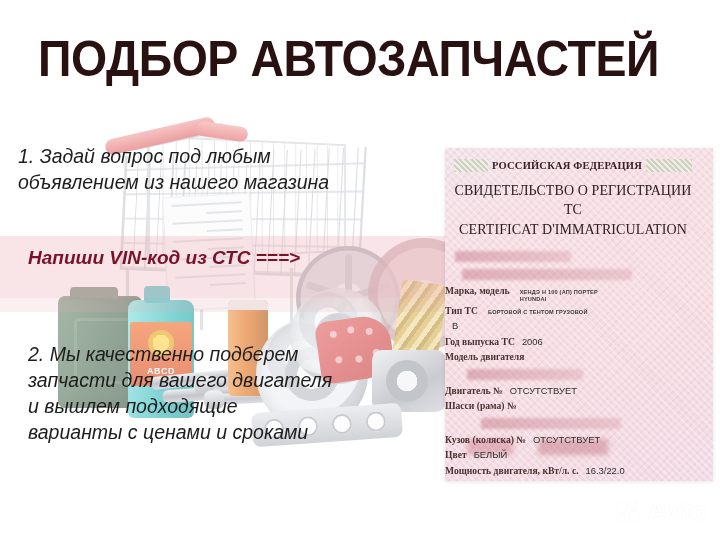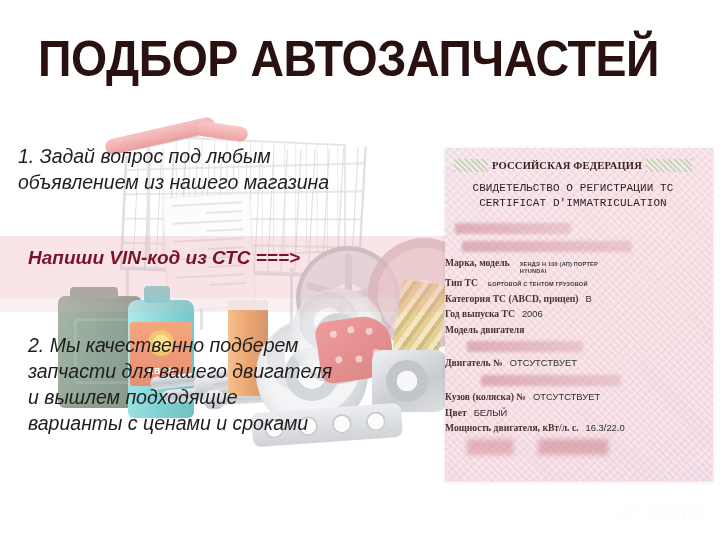--- a/index.html
+++ b/index.html
@@ -358,22 +358,22 @@
   .sts-fed {
     font-family: "Liberation Serif", "DejaVu Serif", serif;
     font-size: 10.5px;
     font-weight: bold;
     color: #3a2020;
     letter-spacing: .2px;
     white-space: nowrap;
   }
   .sts-title {
     text-align: center;
-    font-family: Liberation Mono, monospace;
-    font-size: 11px;
+    font-family: Liberation Serif, serif;
+    font-size: 14px;
     color: #2f2020;
     line-height: 1.38;
     letter-spacing: .1px;
     margin-bottom: 8px;
   }
   .sts-row {
     position: relative;
     display: flex;
     align-items: baseline;
     font-family: "Liberation Serif", "DejaVu Serif", serif;
@@ -443,21 +443,21 @@
     position: absolute;
     z-index: 20;
     font-family: "Liberation Sans", "DejaVu Sans", sans-serif;
     font-style: italic;
     font-size: 19.5px;
     line-height: 26px;
     color: #1d1d1d;
     white-space: nowrap;
   }
   #para-1 { left: 18px; top: 143px; }
-  #para-2 { left: 28px; top: 332px; }
+  #para-2 { left: 28px; top: 341px; }
   #vin-block {
     position: absolute;
     left: 28px; top: 243px;
     z-index: 20;
     font-family: "Liberation Sans", "DejaVu Sans", sans-serif;
     font-style: italic;
     font-weight: bold;
     font-size: 19px;
     line-height: 30px;
     color: #7a1228;
@@ -614,30 +614,31 @@
             <span class="sts-val tiny">
               <div>ХЕНДЭ Н 100 (АП) ПОРТЕР</div>
               <div>HYUNDAI</div>
             </span>
           </div><div class="sts-row">
             <span class="sts-label">Тип ТС</span>
             <span class="sts-val tiny">
               <div>БОРТОВОЙ С ТЕНТОМ ГРУЗОВОЙ</div>
             </span>
           </div><div class="sts-row">
-            <span class="sts-label">Категория ТС (ABCD, прицеп)</span>
             <span class="sts-val">B</span>
           </div><div class="sts-row">
             <span class="sts-label">Год выпуска ТС</span>
             <span class="sts-val">2006</span>
           </div><div class="sts-row">
             <span class="sts-label">Модель двигателя</span>
           </div><div class="redact redact-row" style="width: 116px; margin-left: 22px;"></div><div class="sts-row">
             <span class="sts-label">Двигатель №</span>
             <span class="sts-val">ОТСУТСТВУЕТ</span>
+          </div><div class="sts-row">
+            <span class="sts-label">Шасси (рама) №</span>
           </div><div class="redact redact-row" style="width: 140px; margin-left: 36px;"></div><div class="sts-row">
             <span class="sts-label">Кузов (коляска) №</span>
             <span class="sts-val">ОТСУТСТВУЕТ</span>
           </div><div class="sts-row">
             <span class="sts-label">Цвет</span>
             <span class="sts-val">БЕЛЫЙ</span>
           </div><div class="sts-row">
             <span class="sts-label">Мощность двигателя, кВт/л. с.</span>
             <span class="sts-val">16.3/22.0</span>
           </div></div>

